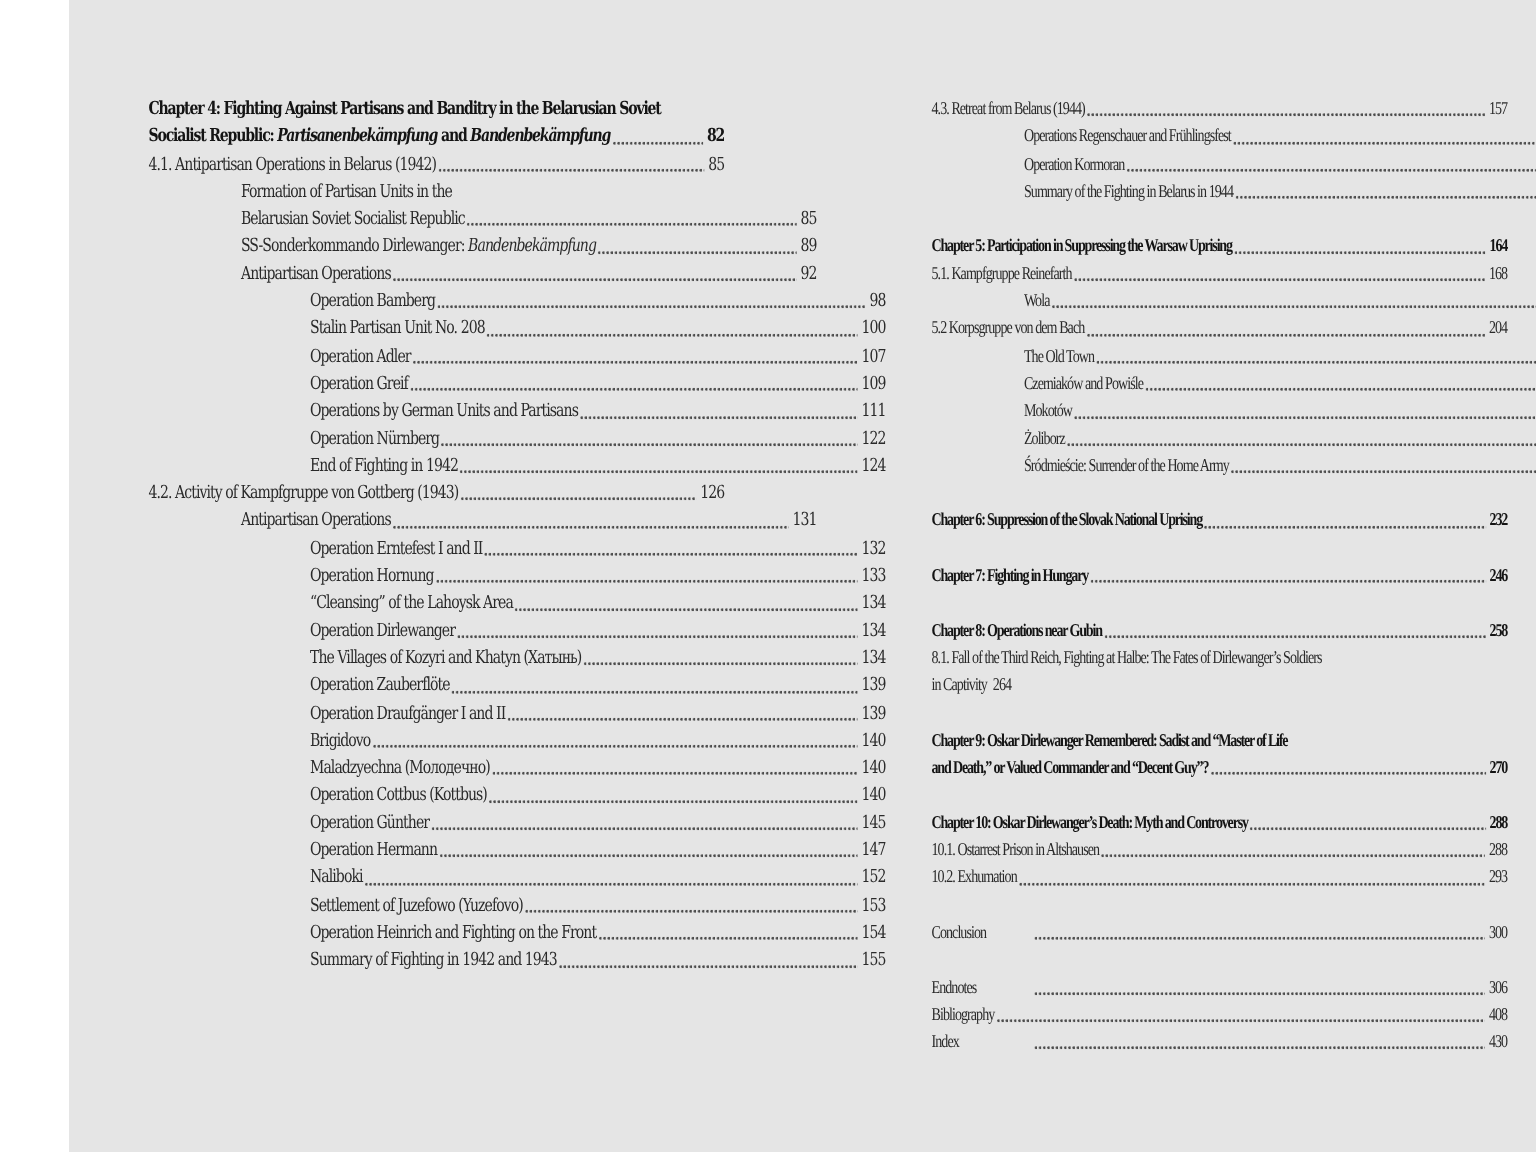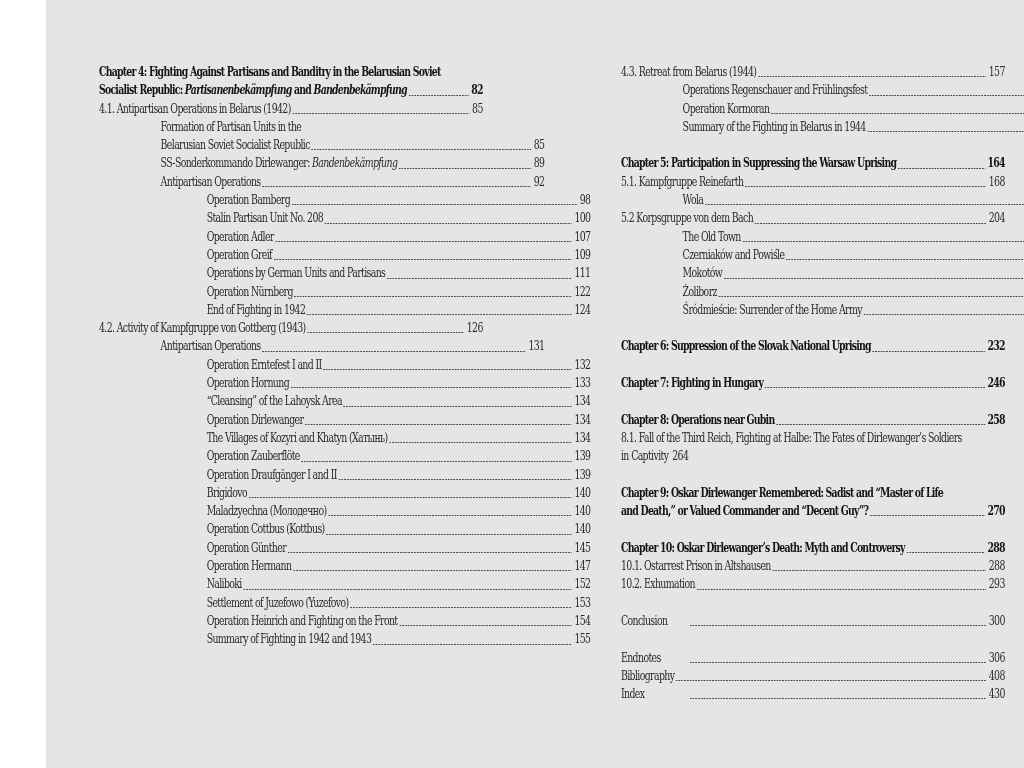--- a/index.html
+++ b/index.html
@@ -4,21 +4,21 @@
 <style>
   html,body{margin:0;padding:0;}
   body{
     width:1024px;height:768px;background:#ffffff;overflow:hidden;
     font-family:"DejaVu Serif","Liberation Serif",serif;
     color:#2a2a2a;
   }
   .spread{position:relative;width:1024px;height:768px;background:#e5e5e5;margin-left:46px;}
   .page{position:absolute;top:63px;}
   #page-left{left:53px;width:384px;}
-  #page-right{left:575px;width:385px;}
+  #page-right{left:575px;width:385px;font-family:Liberation Serif, serif;}
   .row{
     width:492px;
     transform:scaleX(0.78);
     transform-origin:0 0;
     display:flex;
     align-items:flex-end;
     line-height:18.3px;
     font-size:12px;
     letter-spacing:-0.8px;
   }

